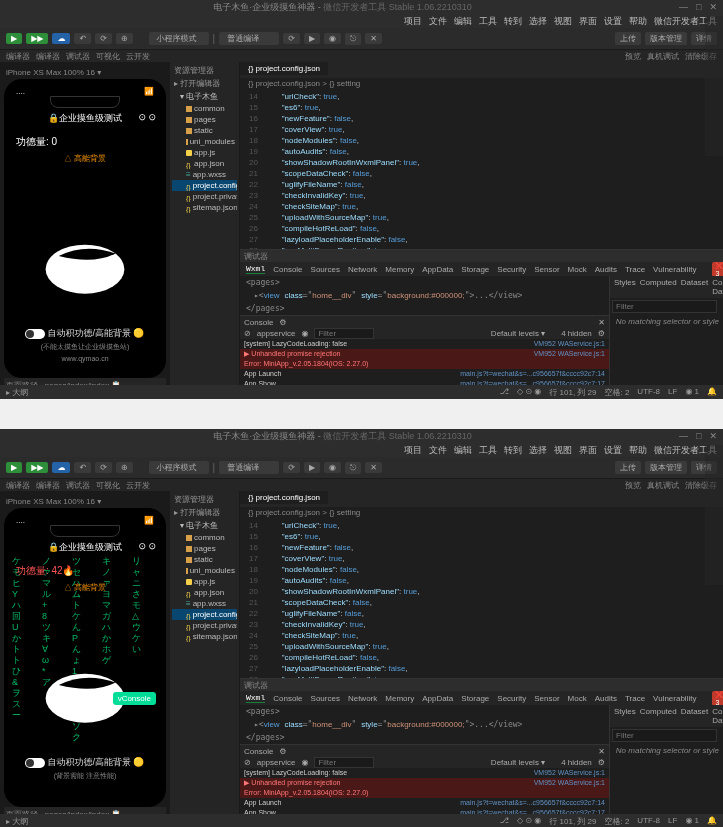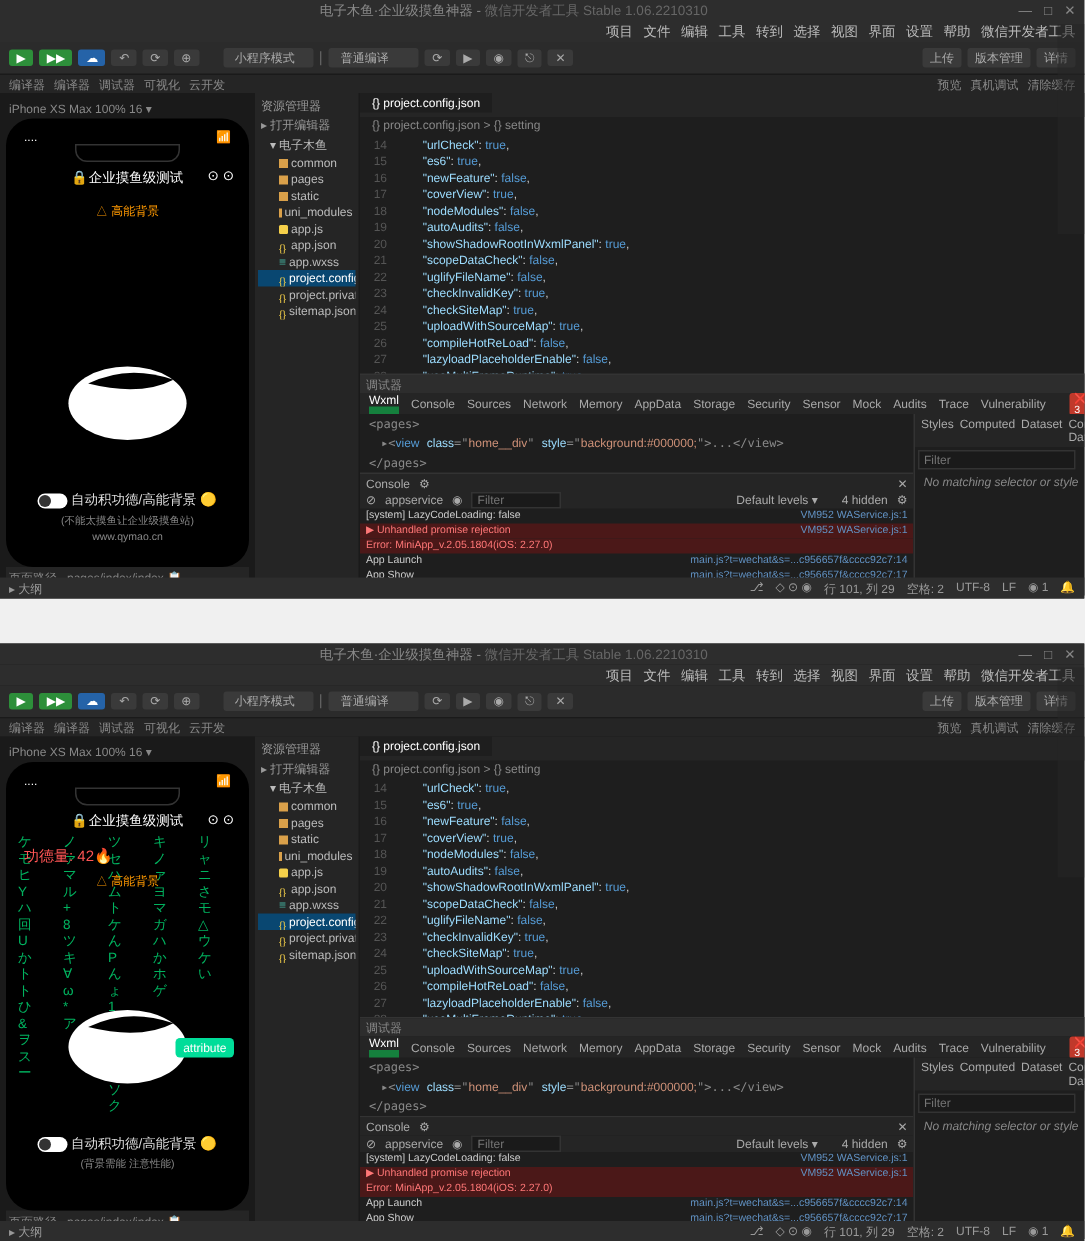--- a/index.html
+++ b/index.html
@@ -55,21 +55,21 @@
 .code { flex: 1; padding: 2px 4px; font-family: Consolas, monospace; font-size: 8px; line-height: 11px; overflow: hidden; position: relative; }
 .cline { display: flex; }
 .cnum { width: 20px; text-align: right; color: #555; padding-right: 6px; flex-shrink: 0; }
 .cbody { white-space: pre; }
 .key { color: #9cdcfe; }
 .bool { color: #569cd6; }
 .punc { color: #ccc; }
 .minimap { position: absolute; right: 0; top: 16px; width: 18px; height: 140px; background: #252525; opacity: 0.5; }
 .devtools { height: 148px; background: #1e1e1e; border-top: 1px solid #333; display: flex; flex-direction: column; }
 .dtabs { height: 14px; display: flex; align-items: center; gap: 8px; padding: 0 6px; font-size: 8px; color: #aaa; background: #252525; }
-.dtab.a { color: #fff; border-bottom: 5px solid #15803d; }
+.dtab.a { color: #fff; border-bottom: 1px solid #15803d; font-family: Liberation Mono, monospace; }
 .dbody { flex: 1; display: flex; min-height: 0; }
 .dleft { flex: 1; min-width: 0; font-size: 8px; overflow: hidden; display: flex; flex-direction: column; }
 .elrow { padding: 2px 6px; color: #888; font-family: Consolas, monospace; white-space: nowrap; overflow: hidden; }
 .tag { color: #569cd6; }
 .attr { color: #9cdcfe; }
 .strv { color: #ce9178; }
 .dright { width: 114px; border-left: 1px solid #333; font-size: 8px; }
 .drtabs { display: flex; gap: 4px; padding: 2px 4px; color: #aaa; background: #252525; }
 .filter-inp { background: #1a1a1a; border: 1px solid #333; color: #888; font-size: 8px; padding: 1px 3px; margin: 2px; width: calc(100% - 8px); }
 .nosel { color: #888; font-style: italic; padding: 2px 4px; text-align: right; }
@@ -150,20 +150,21 @@
       <div class="phone">
         <div class="statusbar">
             <span>....</span>
             <span>📶</span>
           </div>
         <div class="notch">
             <div class="notch-in"></div>
           </div>
         <div class="navbar"><span>🔒企业摸鱼级测试</span><span style="position:absolute;right:6px">⊙ ⊙</span></div>
         <div class="screen">
+          <div class="gongde">功德量: 0</div>
           <div class="warn">△ 高能背景</div>
           <div class="leaf">
             <svg viewBox="0 0 100 80">
                 <ellipse cx="50" cy="50" rx="45" ry="28" fill="#fff"></ellipse>
                 <path d="M 20 35 Q 50 20 85 32 Q 60 45 20 35" fill="#000"></path>
               </svg>
           </div>
           <div class="toggle-row"><span class="tog"></span><span>自动积功德/高能背景 🟡</span></div>
           <div class="toggle-sub">(不能太摸鱼让企业级摸鱼站)</div>
           <div class="toggle-link">www.qymao.cn</div>
@@ -536,21 +537,21 @@
               </div>
             </div>
           <div class="gongde r" style="position:relative">功德量: 42🔥</div>
           <div class="warn" style="position:relative">△ 高能背景</div>
           <div class="leaf">
             <svg viewBox="0 0 100 80">
                 <ellipse cx="50" cy="50" rx="45" ry="28" fill="#fff"></ellipse>
                 <path d="M 20 35 Q 50 20 85 32 Q 60 45 20 35" fill="#000"></path>
               </svg>
           </div>
-          <div class="vconsole">attribute</div>
+          <div class="vconsole">vConsole</div>
           <div class="toggle-row"><span class="tog"></span><span>自动积功德/高能背景 🟡</span></div>
           <div class="toggle-sub">(背景需能 注意性能)</div>
         </div>
       </div>
       <div class="simfoot"><span>页面路径</span> &nbsp; <span>pages/index/index</span> 📋</div>
     </div>
 
     <div class="tree">
       <div class="tree-h">资源管理器</div>
       <div class="tree-h">▸ 打开编辑器</div>

